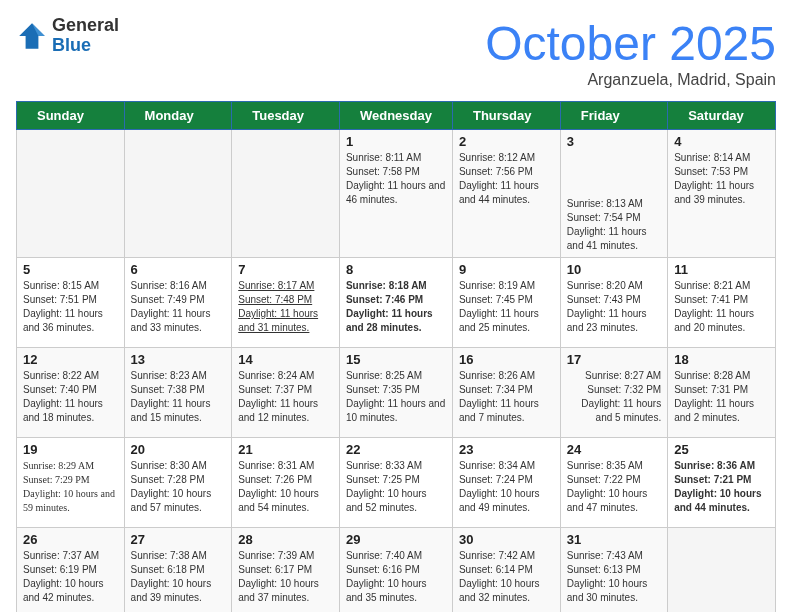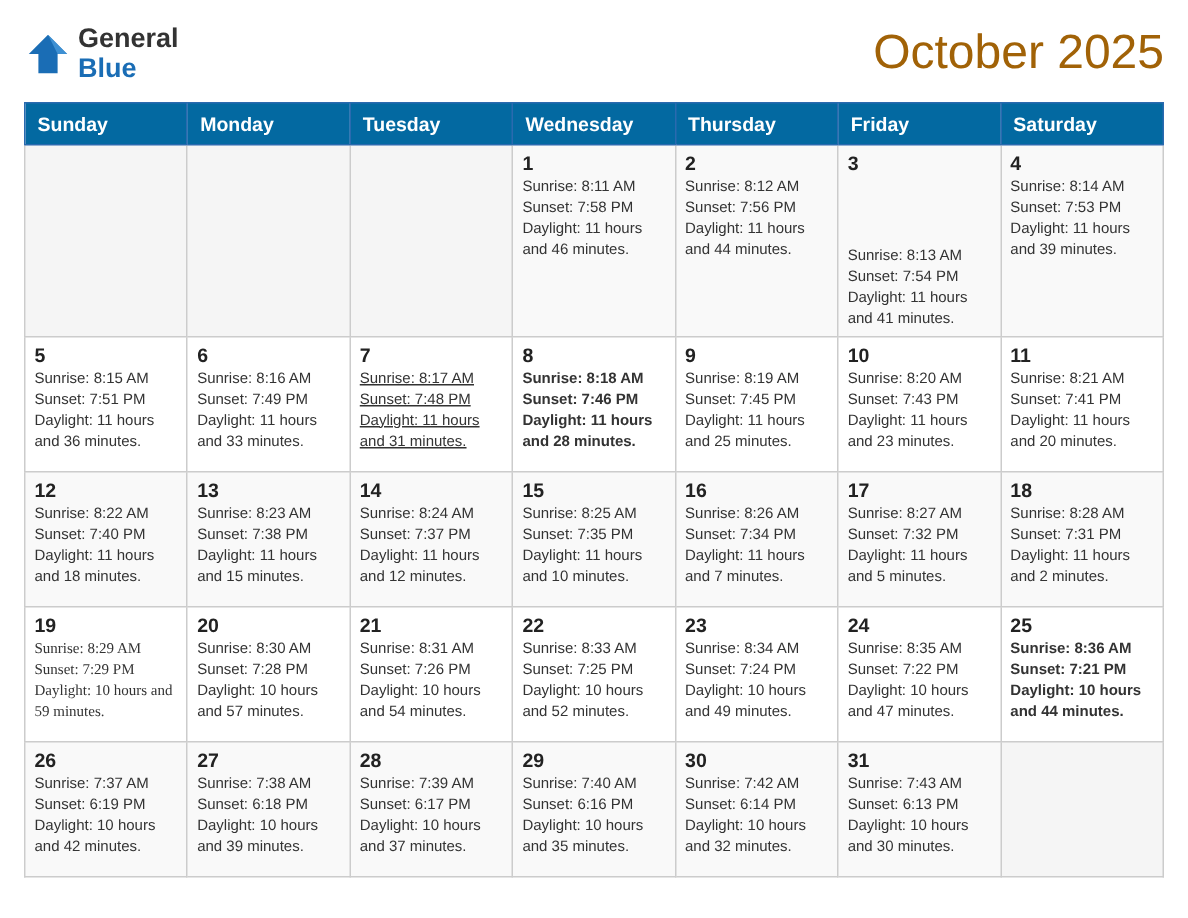--- a/index.html
+++ b/index.html
@@ -30,39 +30,39 @@
     .logo-general { color: #333; }
     .logo-blue { color: #1a6db5; }
     .logo-icon {
       width: 32px;
       height: 32px;
     }
     .title-block {
       text-align: right;
     }
     .month-title {
-      font-size: 32px;
+      font-size: 48px;
       font-weight: normal;
-      color: #a16207;
+      color: #3b82f6;
       text-align: center;
     }
     .location {
       font-size: 16px;
       color: #444;
     }
     .calendar {
       width: 100%;
       border-collapse: collapse;
       border: 1px solid #ccc;
     }
     .calendar th {
-      background-color: #0369a1;
+      background-color: #15803d;
       color: #fff;
       text-align: left;
-      padding: 6px 8px;
+      padding: 6px 20px;
       font-size: 13px;
       font-weight: bold;
       border: 1px solid #2a6aaf;
     }
     .calendar td {
       vertical-align: top;
       width: 108px;
       height: 90px;
       padding: 4px 6px;
       border: 1px solid #ccc;
@@ -101,20 +101,21 @@
       <polygon points="20,4 36,20 28,20 28,36 12,36 12,20 4,20" fill="#1a6db5"></polygon>
       <polygon points="20,4 36,20 28,20" fill="#4fa0e0" opacity="0.7"></polygon>
     </svg>
     <div class="logo-text">
       <span class="logo-general">General</span><br>
       <span class="logo-blue">Blue</span>
     </div>
   </div>
   <div class="title-block">
     <div class="month-title">October 2025</div>
+    <div class="location">Arganzuela, Madrid, Spain</div>
   </div>
 </div>
 
 <table class="calendar">
   <thead>
     <tr>
     <th>Sunday</th>
         <th>Monday</th>
         <th>Tuesday</th>
         <th>Wednesday</th>
@@ -223,21 +224,21 @@
 Daylight: 11 hours and 10 minutes.</div>
         </td>
         <td>
           <span class="day-num">16</span>
           <div class="day-info" style="white-space: pre-line;">Sunrise: 8:26 AM
 Sunset: 7:34 PM
 Daylight: 11 hours and 7 minutes.</div>
         </td>
         <td>
           <span class="day-num">17</span>
-          <div class="day-info" style="white-space: pre-line;">Sunrise: 8:27 AM
+          <div class="day-info" style="white-space: pre-line; text-align: right;">Sunrise: 8:27 AM
 Sunset: 7:32 PM
 Daylight: 11 hours and 5 minutes.</div>
         </td>
         <td>
           <span class="day-num">18</span>
           <div class="day-info" style="white-space: pre-line;">Sunrise: 8:28 AM
 Sunset: 7:31 PM
 Daylight: 11 hours and 2 minutes.</div>
         </td>
       </tr>

